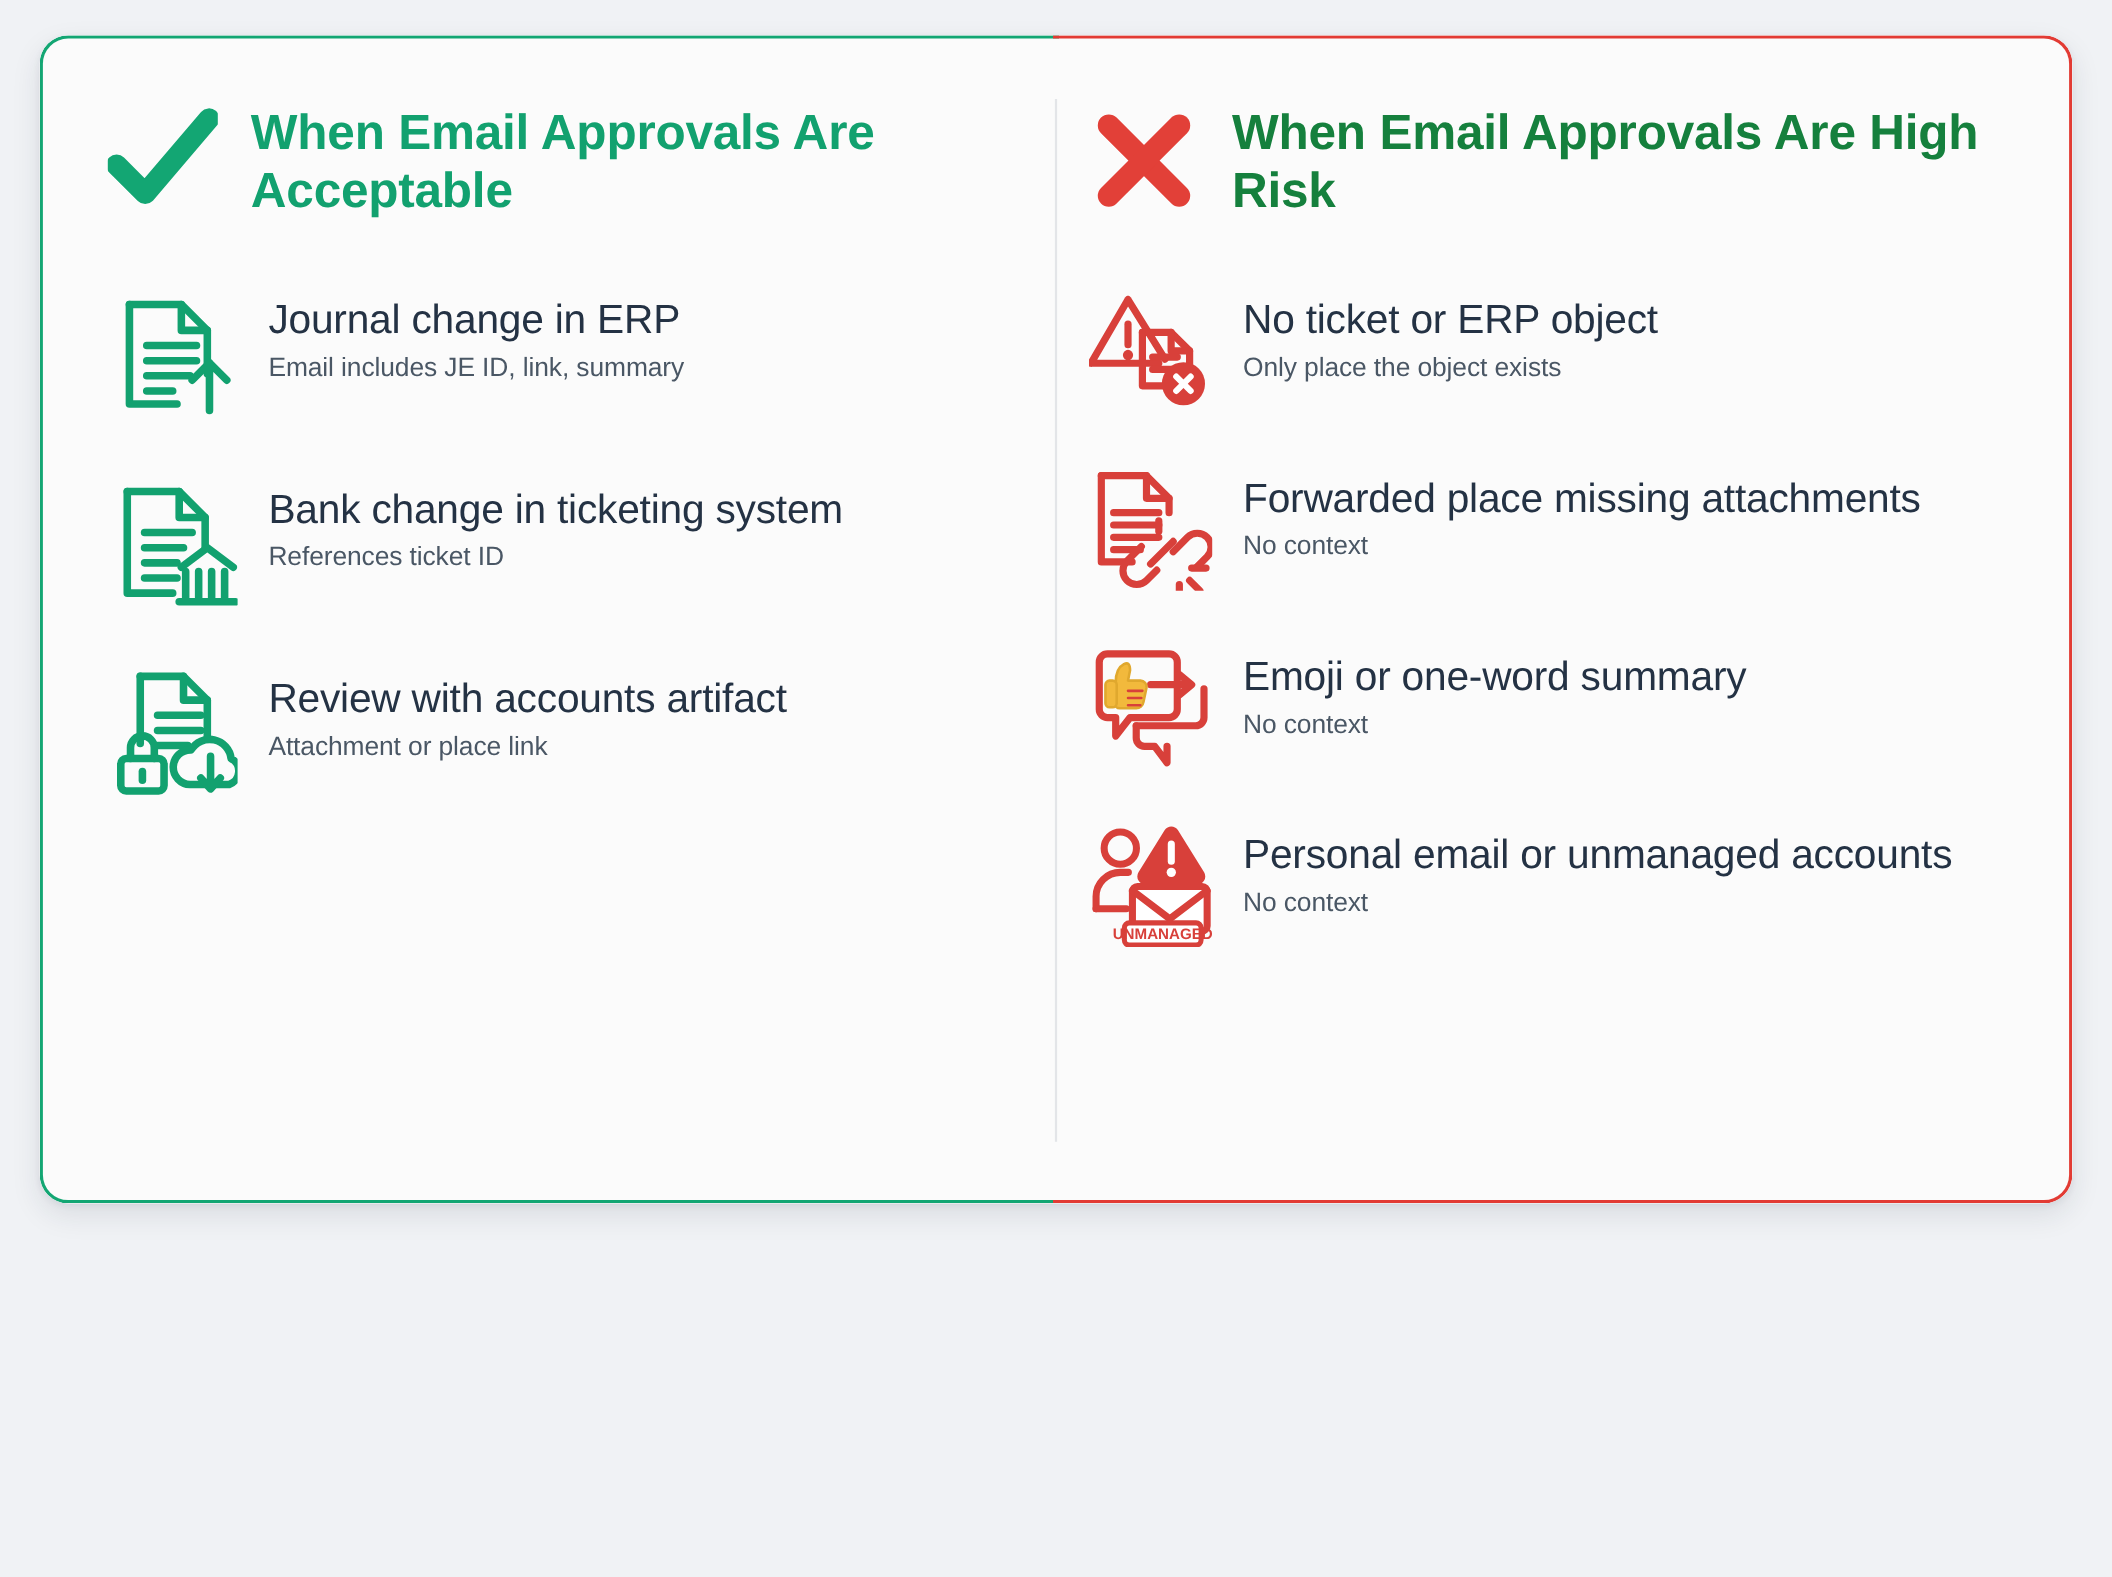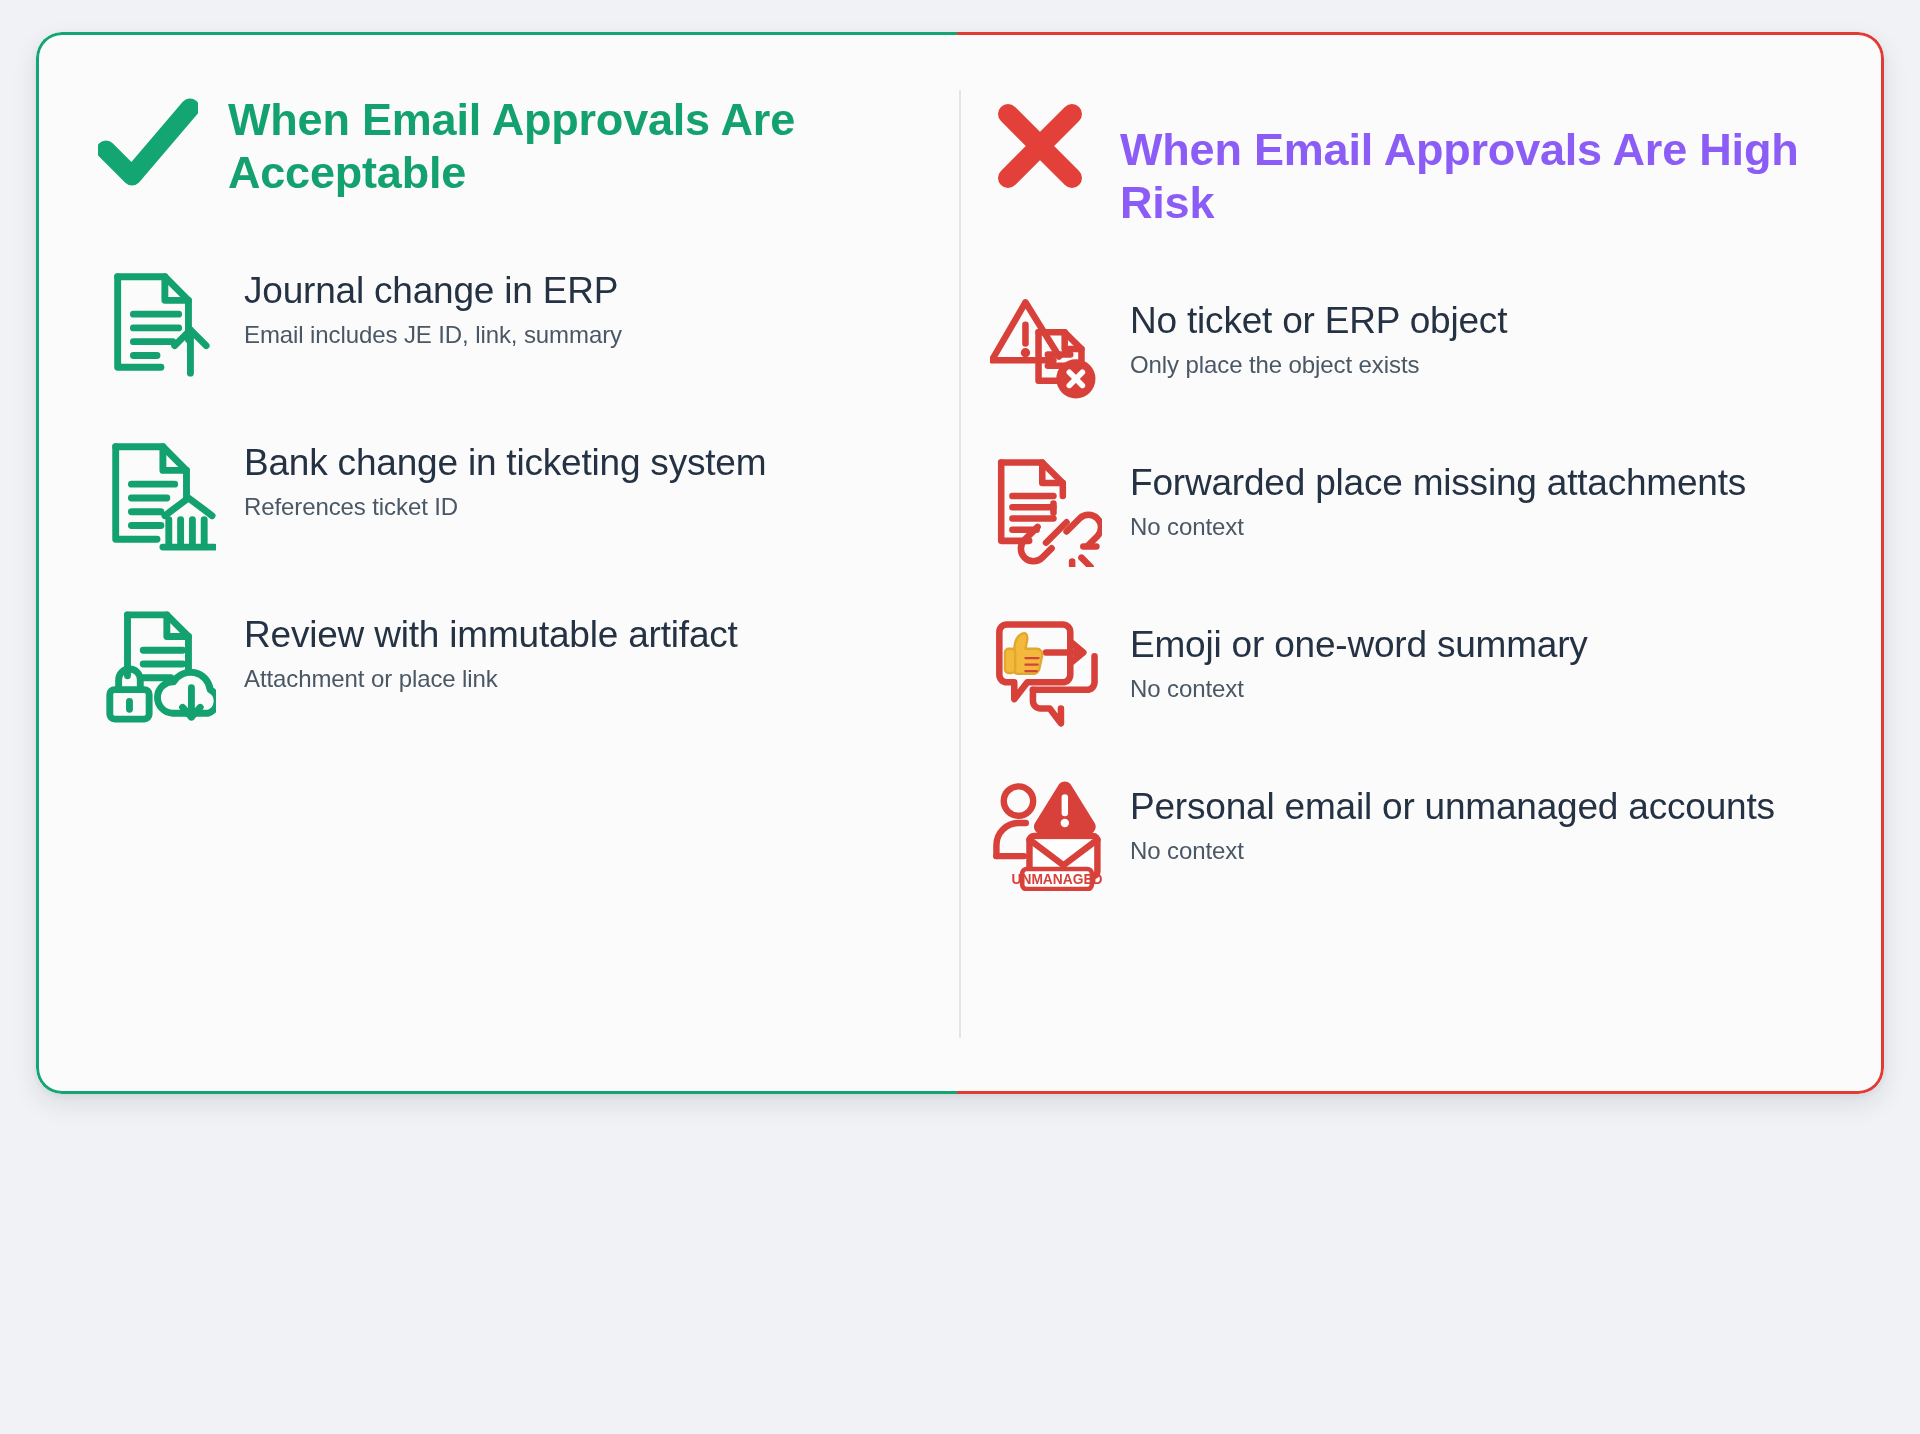--- a/index.html
+++ b/index.html
@@ -48,21 +48,21 @@
   .head-mark{flex:0 0 auto;width:100px;height:96px;display:block;margin-top:4px;}
   .head-title{
     font-size:45px;
     font-weight:700;
     line-height:1.17;
     letter-spacing:-.2px;
     margin:0;
     font-family:"Liberation Sans","DejaVu Sans",sans-serif;
   }
   .head-title.green{color:#12a16f;}
-  .head-title.red{color:#8b5cf6;margin-top:30px;}
+  .head-title.red{color:#15803d;}
 
   
   .items{display:flex;flex-direction:column;}
   .item{display:flex;align-items:flex-start;gap:28px;margin-bottom:54px;}
   .item:last-child{margin-bottom:0;}
   .item-icon{flex:0 0 auto;width:118px;height:118px;display:block;}
   .item-body{padding-top:4px;min-width:0;}
   .item-title{
     font-size:37px;
     font-weight:400;
@@ -142,21 +142,21 @@
               <path d="M70 8 v22 h22"></path>
               <path d="M46 44 h40 M46 58 h40 M46 72 h28"></path>
               <rect x="12" y="84" width="40" height="30" rx="5"></rect>
               <path d="M21 84 v-10 a11 11 0 0 1 22 0 v10"></path>
               <path d="M32 96 v8"></path>
               <path d="M76 108 a16 16 0 0 1 1 -32 a20 20 0 0 1 37 8 a13 13 0 0 1 -2 24 z"></path>
               <path d="M95 82 v30 M86 102 l9 10 l9 -10"></path>
             </g>
           </svg>
           <div class="item-body">
-            <p class="item-title">Review with immutable artifact</p>
+            <p class="item-title">Review with accounts artifact</p>
             <p class="item-sub">Attachment or place link</p>
           </div>
         </div>
 
       </div>
     </div>
 
     <div class="divider"></div>
 
     <div class="col right">

